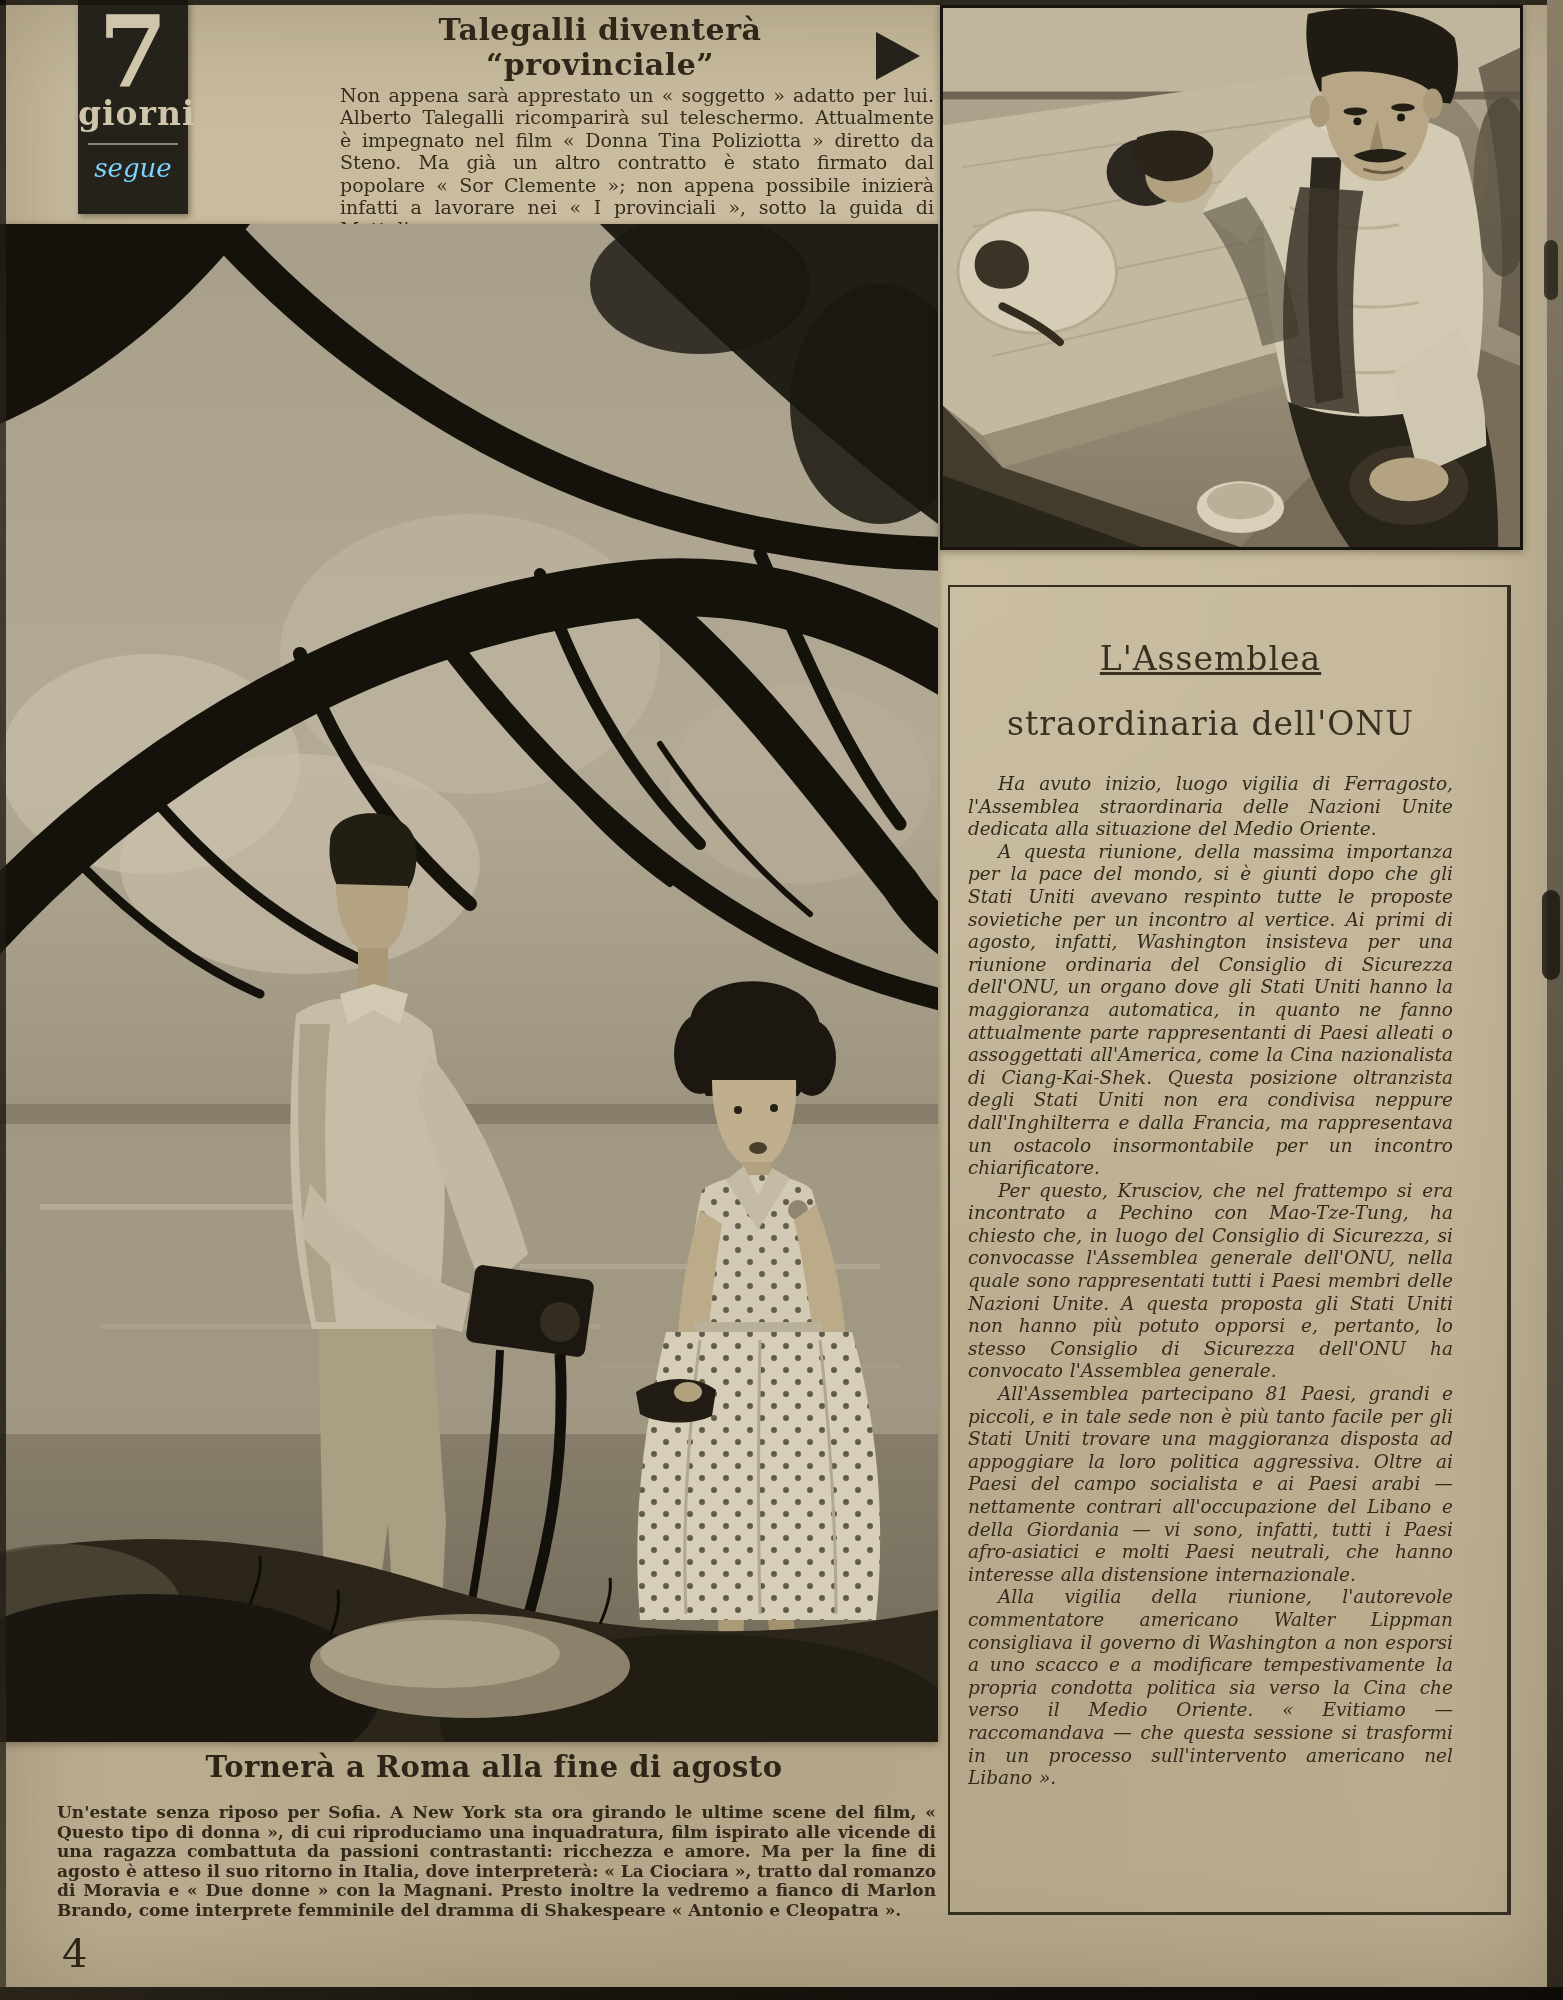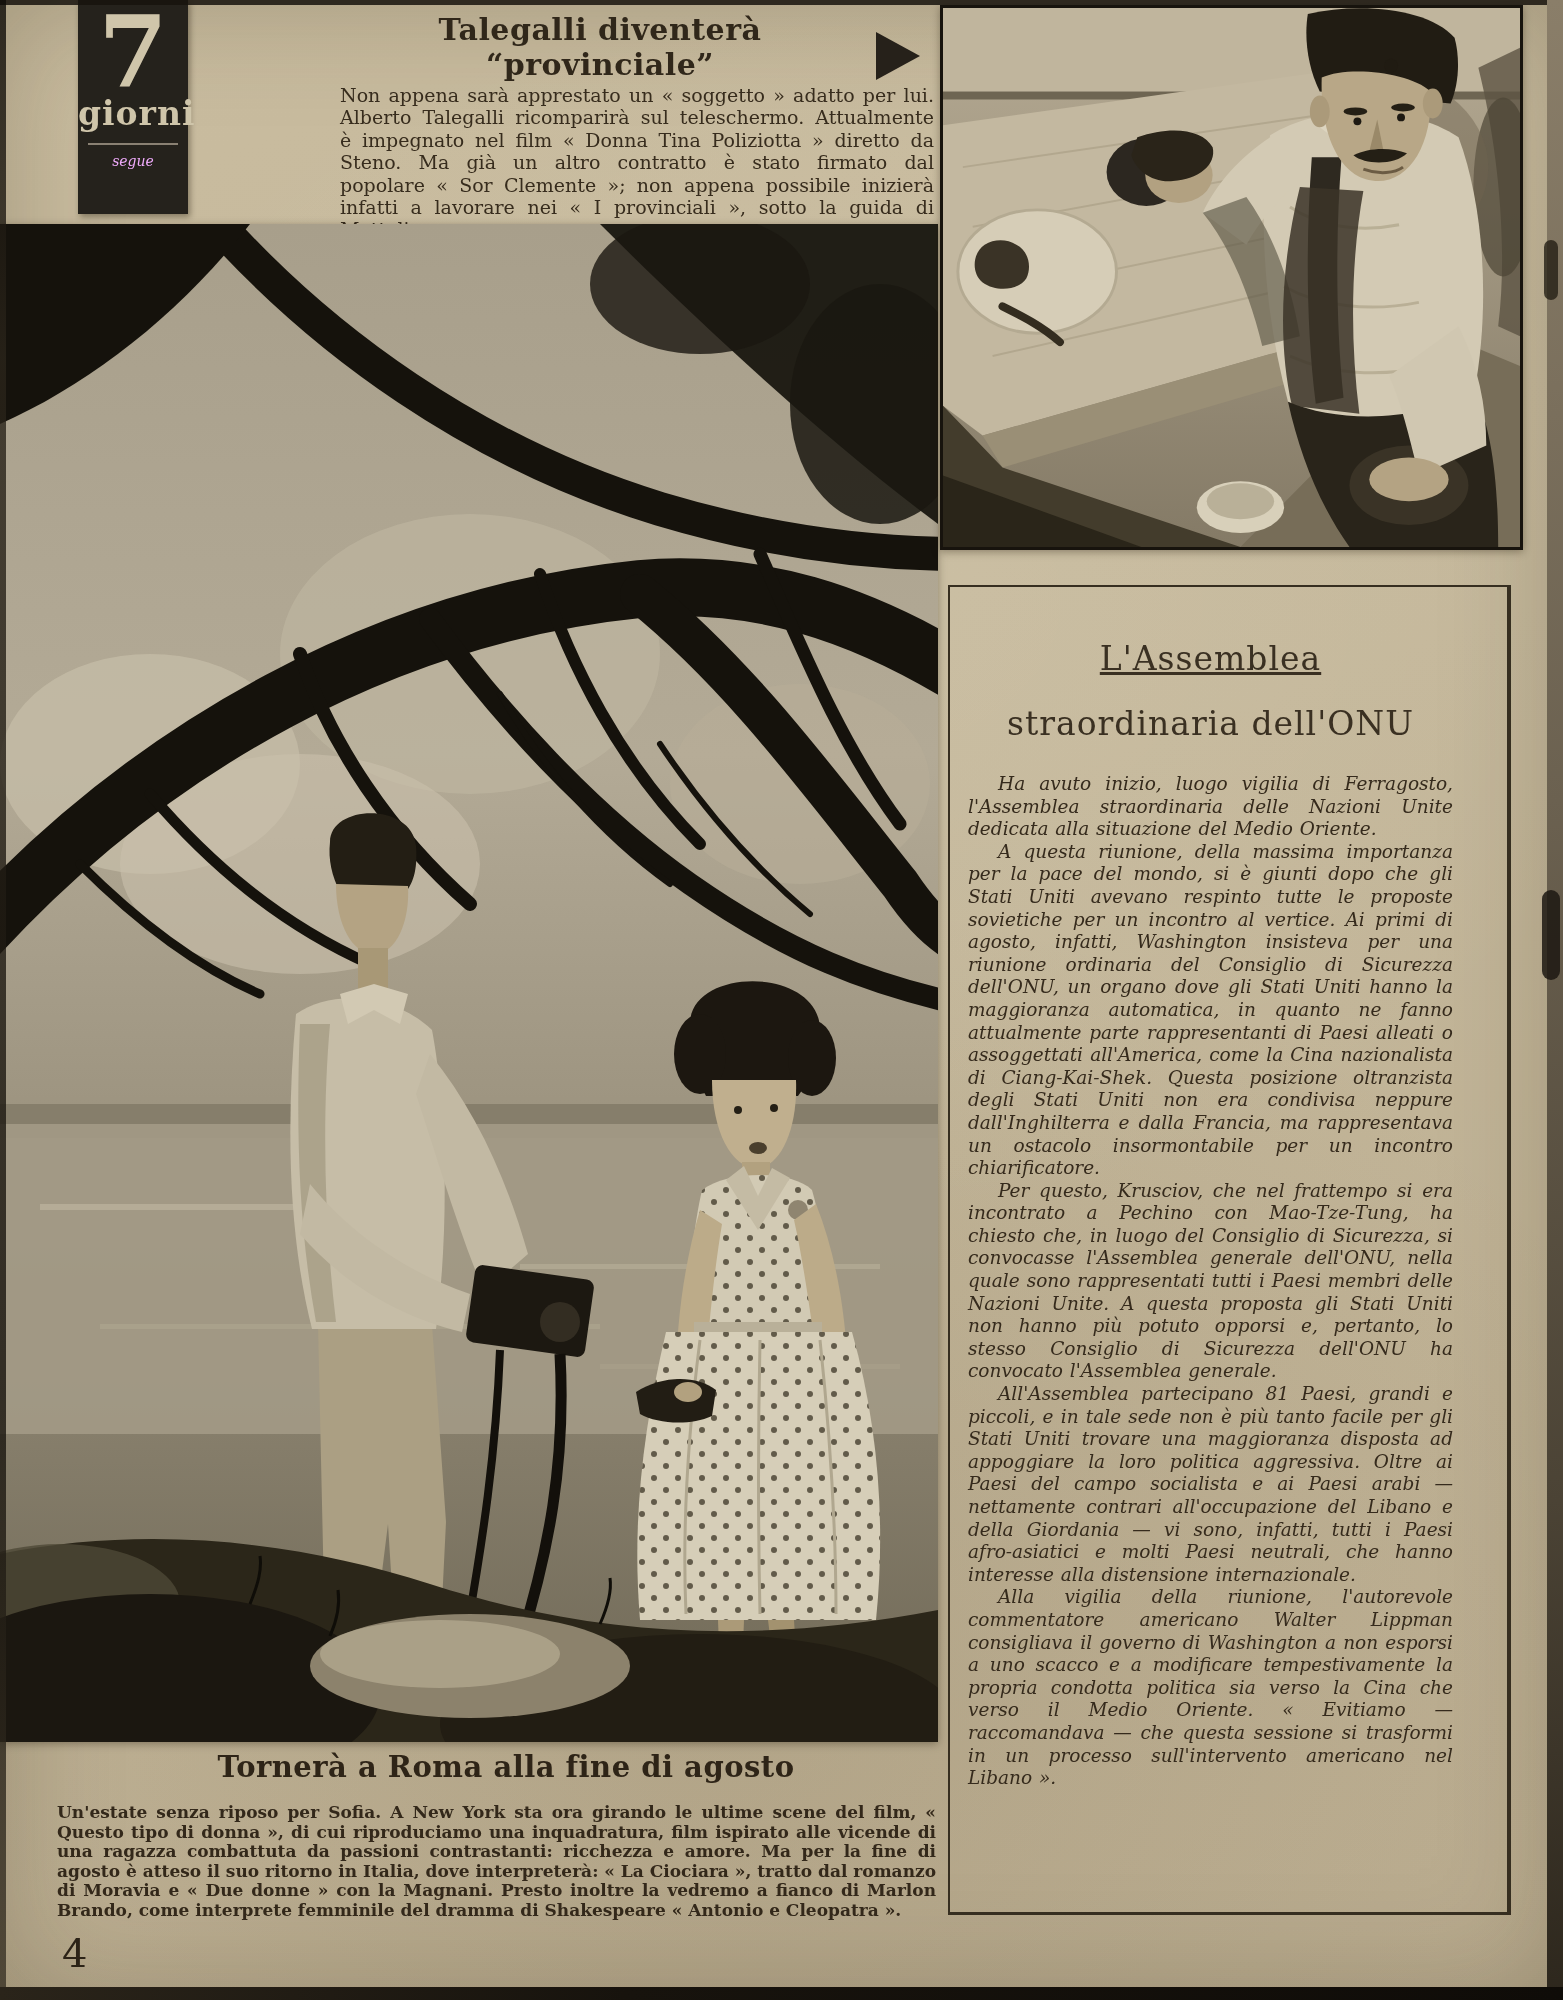--- a/index.html
+++ b/index.html
@@ -20,40 +20,40 @@
   .edge-right{position:absolute;left:1547px;top:0;width:16px;height:2000px;background:linear-gradient(180deg,#8a7e69,#6b6150 40%,#4b4335 75%,#2d271d);}
   .edge-right-blot1{position:absolute;left:1544px;top:240px;width:14px;height:60px;background:#241f15;border-radius:8px;opacity:.8;}
   .edge-right-blot2{position:absolute;left:1542px;top:890px;width:18px;height:90px;background:#1c1812;border-radius:10px;opacity:.85;}
 
   
   .masthead{position:absolute;left:78px;top:0;width:110px;height:214px;background:#25221c;
     box-shadow:2px 3px 6px rgba(30,22,8,0.4);text-align:center;}
   .m7{font-size:100px;font-weight:bold;color:#cfc5aa;line-height:1.0;margin-top:2px;}
   .mtitle{font-size:33px;font-weight:bold;letter-spacing:1px;color:#cfc5aa;margin-top:-8px;}
   .mdiv{border-top:2px solid #8a8173;margin:10px 10px 0 10px;}
-  .msegue{font-style:italic;font-size:14px;color:#f0abfc;margin-top:8px;text-align:center;}
+  .msegue{font-style:italic;font-size:26px;color:#7dd3fc;margin-top:8px;text-align:center;}
 
   
   .tale-head{position:absolute;left:330px;top:12px;width:540px;margin:0;
     font-size:30px;font-weight:bold;color:#30271a;text-align:center;letter-spacing:.5px;}
   .arrow{position:absolute;left:876px;top:32px;width:0;height:0;
     border-top:24px solid transparent;border-bottom:24px solid transparent;border-left:44px solid #26211a;}
   .tale-body{position:absolute;left:340px;top:84px;width:594px;margin:0;
     font-size:19px;line-height:22.4px;text-align:justify;color:#372c1d;word-spacing:1.5px;}
 
   
   .main-photo{position:absolute;left:0;top:224px;width:938px;height:1518px;overflow:hidden;
     box-shadow:0 2px 8px rgba(30,20,5,.35);}
   .main-photo svg{display:block;width:100%;height:100%;}
   .portrait{position:absolute;left:940px;top:5px;width:583px;height:545px;overflow:hidden;
     border:3px solid #17130d;box-sizing:border-box;box-shadow:0 2px 8px rgba(30,20,5,.35);}
   .portrait svg{display:block;width:100%;height:100%;}
 
   
-  .sofia-head{position:absolute;left:68px;top:1750px;width:876px;margin:0;
+  .sofia-head{position:absolute;left:56px;top:1750px;width:876px;margin:0;
     font-size:29px;font-weight:bold;text-align:center;color:#2e2417;letter-spacing:.5px;}
   .sofia-body{position:absolute;left:57px;top:1803px;width:879px;margin:0;
     font-size:17px;font-weight:bold;line-height:19.6px;text-align:justify;color:#33281a;}
   .pagenum{position:absolute;left:62px;top:1930px;font-size:40px;color:#2c2317;}
 
   
   .onu-box{position:absolute;left:948px;top:585px;width:563px;height:1330px;box-sizing:border-box;
     border:2px solid #362e20;border-right-width:4px;border-bottom-width:3px;
     padding:50px 54px 0 18px;overflow:hidden;}
   .onu-t1,.onu-t2{text-align:center;font-size:33px;color:#3a3022;letter-spacing:1px;}

